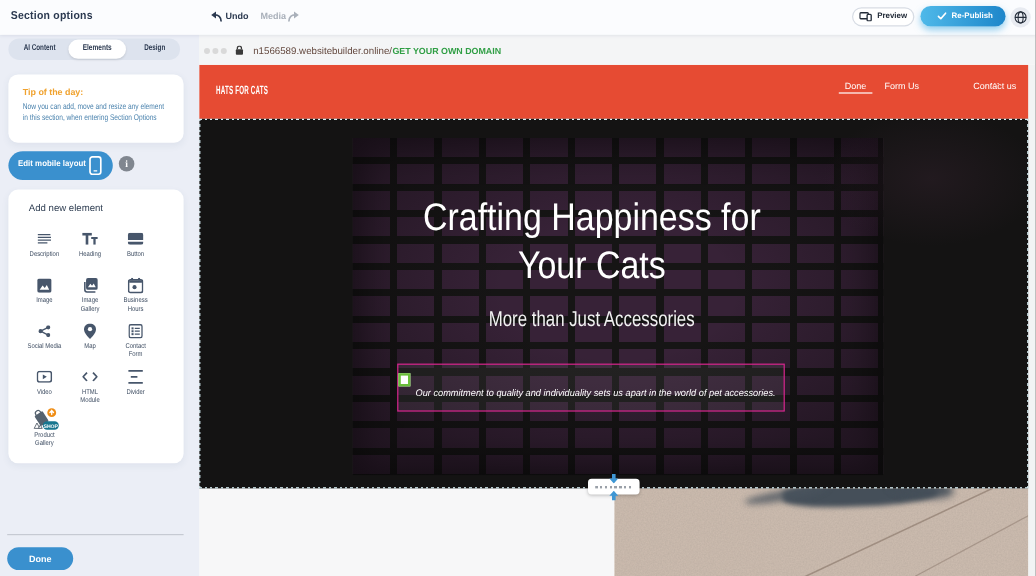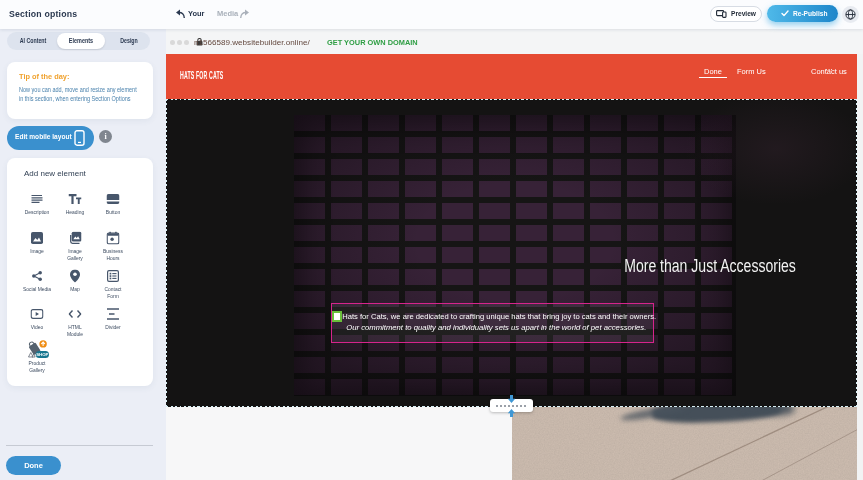--- a/index.html
+++ b/index.html
@@ -10,21 +10,21 @@
 </head>
 <body>
 
 <div class="abs" id="toolbar" style="left:0;top:0;width:863px;height:29px;background:#fbfcfe;box-shadow:0 1px 3px rgba(40,60,90,0.12);z-index:30;">
   <div class="abs" style="left:9px;top:8px;font-size:9.5px;font-weight:bold;color:#2b3950;white-space:nowrap;"><span style="display:inline-block;transform:scaleX(0.92);transform-origin:left;letter-spacing:0.2px;">Section options</span></div>
 
   <svg class="abs" style="left:175px;top:8.5px;" width="11" height="10" viewBox="0 0 11 10">
     <path d="M9.3 9 C9.3 5.2 6.9 3.2 3.6 3.5" fill="none" stroke="#2b3950" stroke-width="1.4"></path>
     <path d="M5 0.6 L1 3.6 L5 6.4 Z" fill="#2b3950"></path>
   </svg>
-  <div class="abs" style="left:188px;top:9px;font-size:7.5px;font-weight:bold;color:#2b3950;">Your</div>
+  <div class="abs" style="left:188px;top:9px;font-size:7.5px;font-weight:bold;color:#2b3950;">Undo</div>
   <div class="abs" style="left:217px;top:9px;font-size:7.5px;font-weight:bold;color:#a9b0ba;">Media</div>
   <svg class="abs" style="left:239px;top:8.5px;" width="11" height="10" viewBox="0 0 11 10">
     <path d="M1.7 9 C1.7 5.2 4.1 3.2 7.4 3.5" fill="none" stroke="#a9b0ba" stroke-width="1.4"></path>
     <path d="M6 0.6 L10 3.6 L6 6.4 Z" fill="#a9b0ba"></path>
   </svg>
 
   <div class="abs" style="left:710px;top:6px;width:52px;height:16px;background:#fff;border:1px solid #d7dce4;border-radius:8px;"></div>
   <svg class="abs" style="left:716px;top:10px;" width="11" height="8" viewBox="0 0 11 8">
     <rect x="0.6" y="0.6" width="7" height="5" rx="0.8" fill="none" stroke="#222b38" stroke-width="1.1"></rect>
     <rect x="6.6" y="2" width="3.4" height="5.4" rx="0.8" fill="#fff" stroke="#222b38" stroke-width="1.1"></rect>
@@ -177,21 +177,21 @@
 </div>
 
 <div class="abs" style="left:166px;top:29px;width:697px;height:25px;background:#f4f5f6;z-index:10;">
   <div class="abs" style="left:4px;top:11px;width:5px;height:5px;border-radius:50%;background:#d9d9d9;"></div>
   <div class="abs" style="left:11px;top:11px;width:5px;height:5px;border-radius:50%;background:#d9d9d9;"></div>
   <div class="abs" style="left:18px;top:11px;width:5px;height:5px;border-radius:50%;background:#d9d9d9;"></div>
   <svg class="abs" style="left:30px;top:9px;" width="7" height="8" viewBox="0 0 7 8">
     <rect x="0.5" y="3" width="6" height="4.6" rx="0.8" fill="#3a3a3a"></rect>
     <path d="M1.8 3 V2.2 a1.7 1.7 0 0 1 3.4 0 V3" fill="none" stroke="#3a3a3a" stroke-width="1.1"></path>
   </svg>
-  <div class="abs" style="left:28px;top:8.5px;font-size:8.1px;color:#64493f;">n1566589.websitebuilder.online/</div>
+  <div class="abs" style="left:45px;top:8.5px;font-size:8.1px;color:#64493f;">n1566589.websitebuilder.online/</div>
   <div class="abs" style="left:161px;top:8.5px;font-size:7.4px;font-weight:bold;color:#2f9e44;">GET YOUR OWN DOMAIN</div>
 </div>
 
 <div class="abs" style="left:166px;top:54px;width:691px;height:45px;background:#e64b33;z-index:5;">
   <div class="abs" style="left:14px;top:16px;font-size:10px;font-weight:bold;color:#fff;transform:scaleX(0.52);transform-origin:left;letter-spacing:0.3px;white-space:nowrap;">HATS FOR CATS</div>
   <div class="abs" style="left:538px;top:13px;font-size:7.5px;color:#fff;">Done</div>
   <div class="abs" style="left:533px;top:22.5px;width:28px;height:1.2px;background:#fff;"></div>
   <div class="abs" style="left:571px;top:13px;font-size:7.5px;color:#fff;">Form Us</div>
   <div class="abs" style="left:645px;top:13px;font-size:7.5px;color:#fff;">Contact us</div>
   <div class="abs" style="left:659px;top:11px;font-size:8px;color:#fff;">···</div>
@@ -200,28 +200,28 @@
 <div class="abs" id="darksec" style="left:166px;top:99px;width:691px;height:308px;background:#141313;z-index:5;overflow:hidden;">
 
   <div class="abs" style="left:128px;top:16px;width:442px;height:281px;
     background-image:
       repeating-linear-gradient(90deg, rgba(0,0,0,0) 0px, rgba(0,0,0,0) 31px, #161515 31px, #161515 37px),
       repeating-linear-gradient(180deg, #372237 0px, #372237 16px, #161515 16px, #161515 22px);
     box-shadow: inset 0 0 30px 6px rgba(0,0,0,0.45);"></div>
   <div class="abs" style="left:128px;top:16px;width:442px;height:281px;background:radial-gradient(ellipse 62% 58% at 50% 45%, rgba(0,0,0,0) 35%, rgba(8,6,8,0.42) 100%);"></div>
   <div class="abs" style="left:480px;top:-30px;width:260px;height:160px;background:radial-gradient(ellipse closest-side, rgba(96,56,84,0.18), rgba(0,0,0,0) 70%);"></div>
 
-  <div class="abs" style="left:0;top:156.5px;width:654px;text-align:right;font-size:18px;color:#f2f2f2;white-space:nowrap;">
+  <div class="abs" style="left:0;top:61.5px;width:654px;text-align:center;font-size:32px;color:#fff;line-height:40px;white-space:nowrap;">
+    <span style="display:inline-block;transform:scaleX(0.884);">Crafting Happiness for<br>Your Cats</span>
+  </div>
+  <div class="abs" style="left:0;top:156.5px;width:654px;text-align:center;font-size:18px;color:#f2f2f2;white-space:nowrap;">
     <span style="display:inline-block;transform:scaleX(0.78);">More than Just Accessories</span>
   </div>
 
   <div class="abs" style="left:165px;top:204px;width:323px;height:40px;border:1px solid #d6248c;background:rgba(255,255,255,0.06);"></div>
-  <div class="abs" style="left:6px;top:213px;width:654px;text-align:center;font-size:8px;color:#fff;line-height:10.5px;white-space:nowrap;">
-    <span style="display:inline-block;transform:scaleX(0.95);">Hats for Cats, we are dedicated to crafting unique hats that bring joy to cats and their owners.</span>
-  </div>
   <div class="abs" style="left:3px;top:223.5px;width:654px;text-align:center;font-size:8px;color:#fff;line-height:10.5px;white-space:nowrap;font-style:italic;">
     <span style="display:inline-block;transform:scaleX(0.96);">Our commitment to quality and individuality sets us apart in the world of pet accessories.</span>
   </div>
   <div class="abs" style="left:166px;top:212px;width:10px;height:11px;background:#fff;border:2px solid #6abe3a;"></div>
 </div>
 
 <div class="abs" style="left:166px;top:407px;width:346px;height:73px;background:#f7f7f8;z-index:4;"></div>
 <div class="abs" id="sand" style="left:512px;top:407px;width:345px;height:73px;background:#cfbeb1;z-index:4;overflow:hidden;">
   <svg width="345" height="73" style="position:absolute;left:0;top:0;">
     <filter id="noise">

